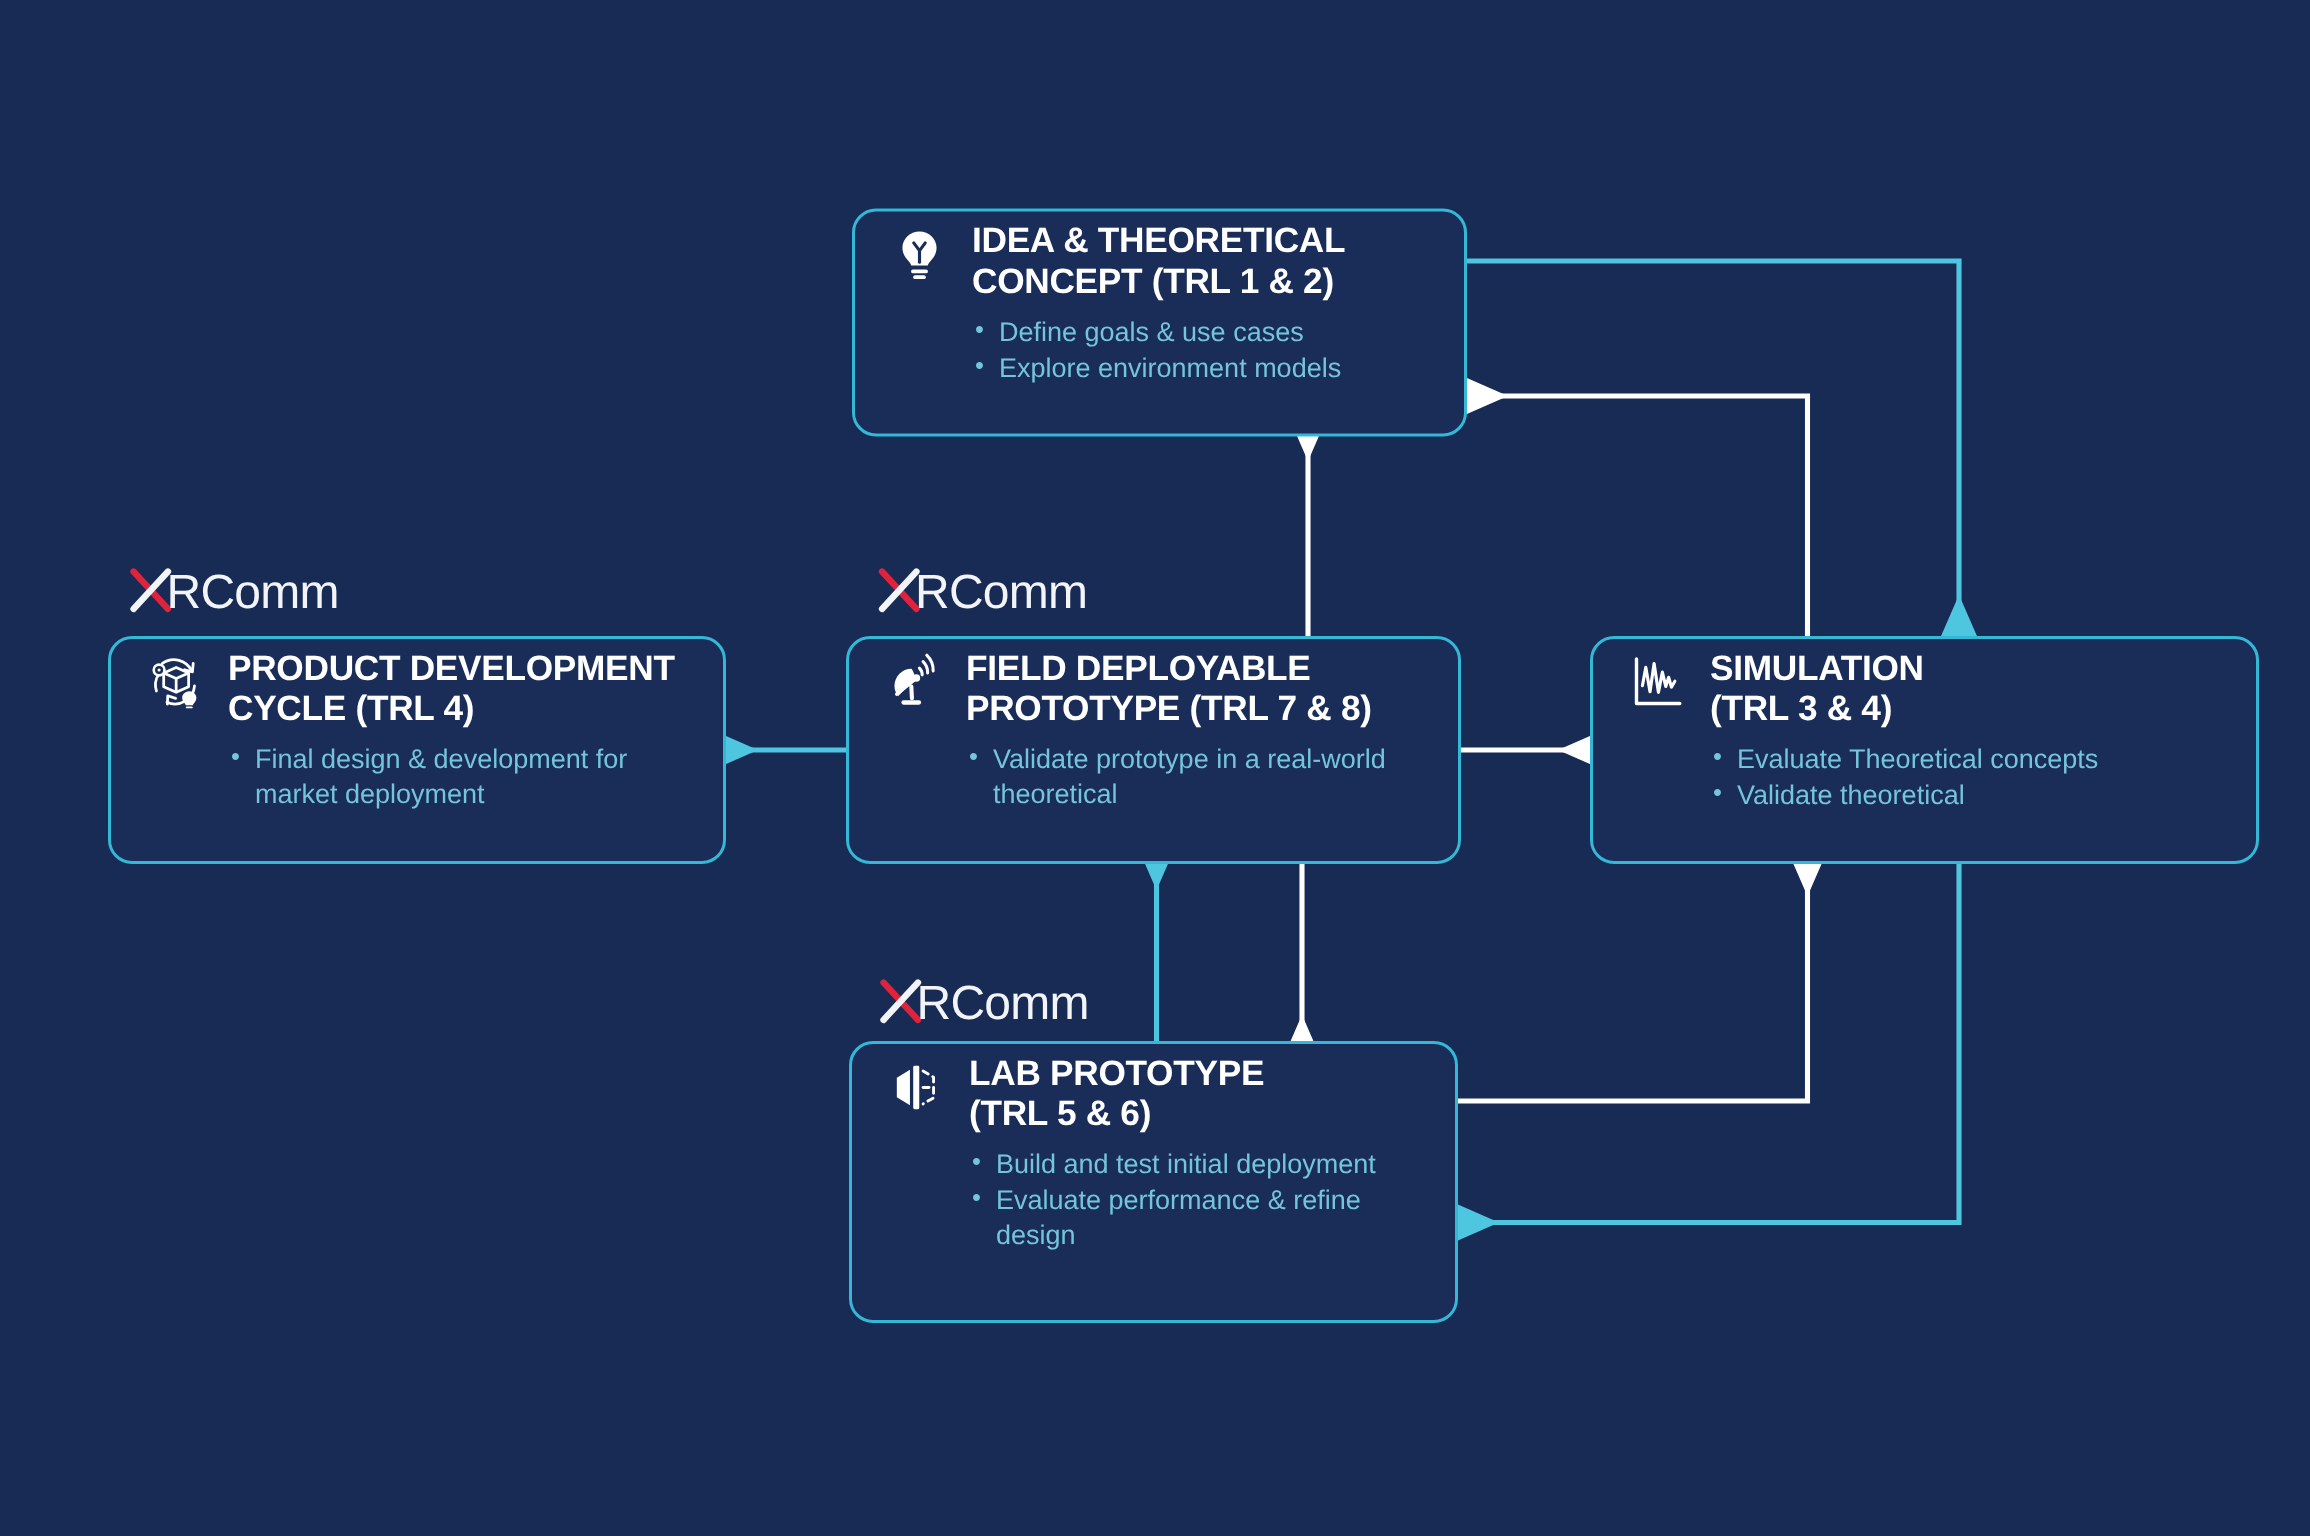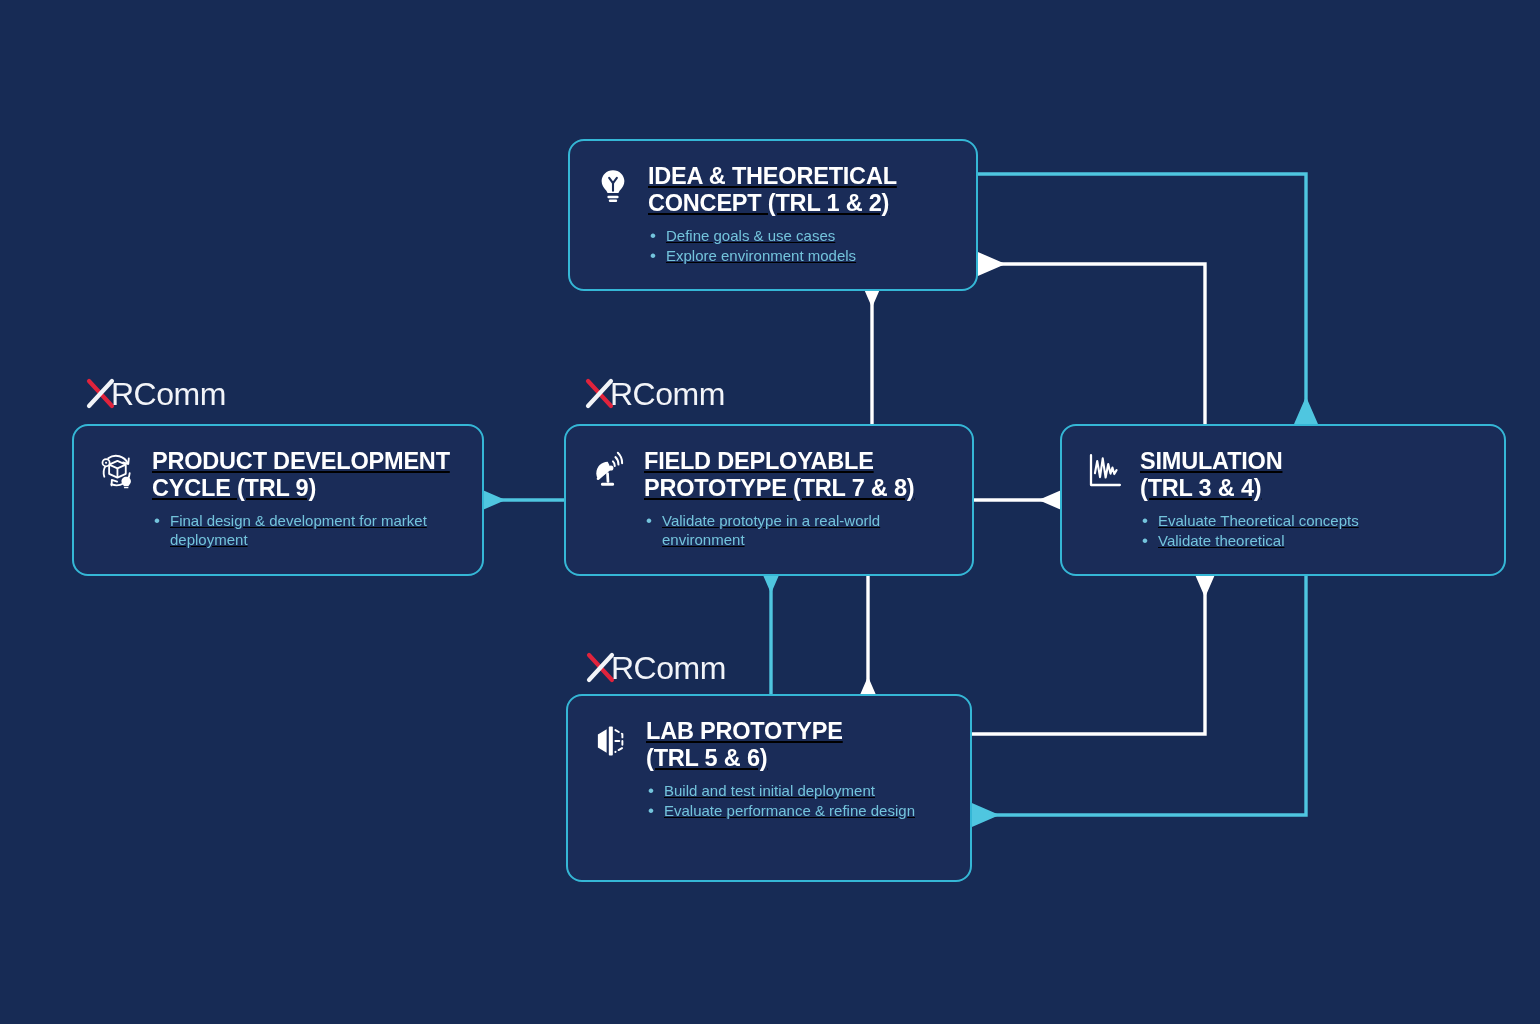--- a/index.html
+++ b/index.html
@@ -17,23 +17,22 @@
   #wires {
     position: absolute; left: 0; top: 0;
     width: 1540px; height: 1024px;
     pointer-events: none;
   }
   .node {
     position: absolute;
     border: 2px solid #35b7d6;
     border-radius: 16px;
     background: #1a2c58;
-    padding: 22px 26px 20px 22px;
+    padding: 6px 26px 20px 22px;
     z-index: 3;
-    text-decoration: underline;
   }
   .node-head {
     display: flex;
     align-items: flex-start;
     gap: 14px;
   }
   .node-icon {
     flex: 0 0 auto;
     width: 42px; height: 42px;
     margin-top: 2px;
@@ -47,21 +46,21 @@
     letter-spacing: -0.2px;
     white-space: pre-line;
   }
   .bullets {
     list-style: none;
     margin: 10px 0 0 56px;
   }
   .bullets li {
     position: relative;
     color: #74c4dc;
-    font-size: 15px;
+    font-size: 18px;
     line-height: 1.27;
     padding-left: 18px;
     margin-bottom: 1px;
   }
   .bullets li::before {
     content: "•";
     position: absolute;
     left: 2px; top: -1px;
     color: #74c4dc;
     font-size: 17px;
@@ -200,21 +199,21 @@
           <path d="M24.5 12.5l9.5 4.2v10.5l-9.5 4.3-9.5-4.3V16.7z"></path>
           <path d="M15 16.7l9.5 4.3 9.5-4.3"></path>
           <path d="M24.5 21v10.5"></path>
         </g>
         <circle cx="11.5" cy="14.5" r="4.1" stroke="#ffffff" stroke-width="2" fill="#1a2c58"></circle>
         <circle cx="11.5" cy="14.5" r="1.2" fill="#ffffff"></circle>
         <path d="M34.5 30.6c-3 0-5.4 2.3-5.4 5.1 0 1.9 1 3.2 1.8 4.1.5.6.8 1 .9 1.5h5.4c.1-.5.4-.9.9-1.5.8-.9 1.8-2.2 1.8-4.1 0-2.8-2.4-5.1-5.4-5.1z" fill="#ffffff"></path>
         <rect x="31.9" y="42.2" width="5.2" height="1.5" rx="0.7" fill="#ffffff"></rect>
       </svg>
       <div class="node-title">PRODUCT DEVELOPMENT
-CYCLE (TRL 9)</div>
+CYCLE (TRL 4)</div>
     </div>
     <ul class="bullets">
       <li>Final design &amp; development for market deployment</li>
     </ul>
   </div>
 
   <div class="node" id="node-field">
     <div class="node-head">
       <svg class="node-icon" viewBox="0 0 48 48">
         <path d="M22.5 13.5c-7.2 0-13 5.8-13 13 0 3 1 5.7 2.7 7.9L25 21.6a12.9 12.9 0 0 0-2.5-8.1z" fill="#ffffff"></path>
@@ -225,21 +224,21 @@
         <g fill="none" stroke="#ffffff" stroke-width="2.3" stroke-linecap="round">
           <path d="M30.6 18.2a7 7 0 0 0-2.1-5.2"></path>
           <path d="M34.8 16.7a11.6 11.6 0 0 0-3.5-8.6"></path>
           <path d="M39 15.2a16.3 16.3 0 0 0-4.9-12"></path>
         </g>
       </svg>
       <div class="node-title">FIELD DEPLOYABLE
 PROTOTYPE (TRL 7 &amp; 8)</div>
     </div>
     <ul class="bullets">
-      <li>Validate prototype in a real-world environment</li>
+      <li>Validate prototype in a real-world theoretical</li>
     </ul>
   </div>
 
   <div class="node" id="node-sim">
     <div class="node-head">
       <svg class="node-icon" viewBox="0 0 48 48">
         <path d="M8 6v34h33" fill="none" stroke="#ffffff" stroke-width="2.6" stroke-linecap="round" stroke-linejoin="round"></path>
         <path d="M12.5 26.5l2.6-14 3.2 18.5 3.1-21.5 3.3 22 3-15.5 2.6 11 2.2-7 2.1 7.5 2.6-4.5" fill="none" stroke="#ffffff" stroke-width="2.4" stroke-linecap="round" stroke-linejoin="round"></path>
       </svg>
       <div class="node-title">SIMULATION

